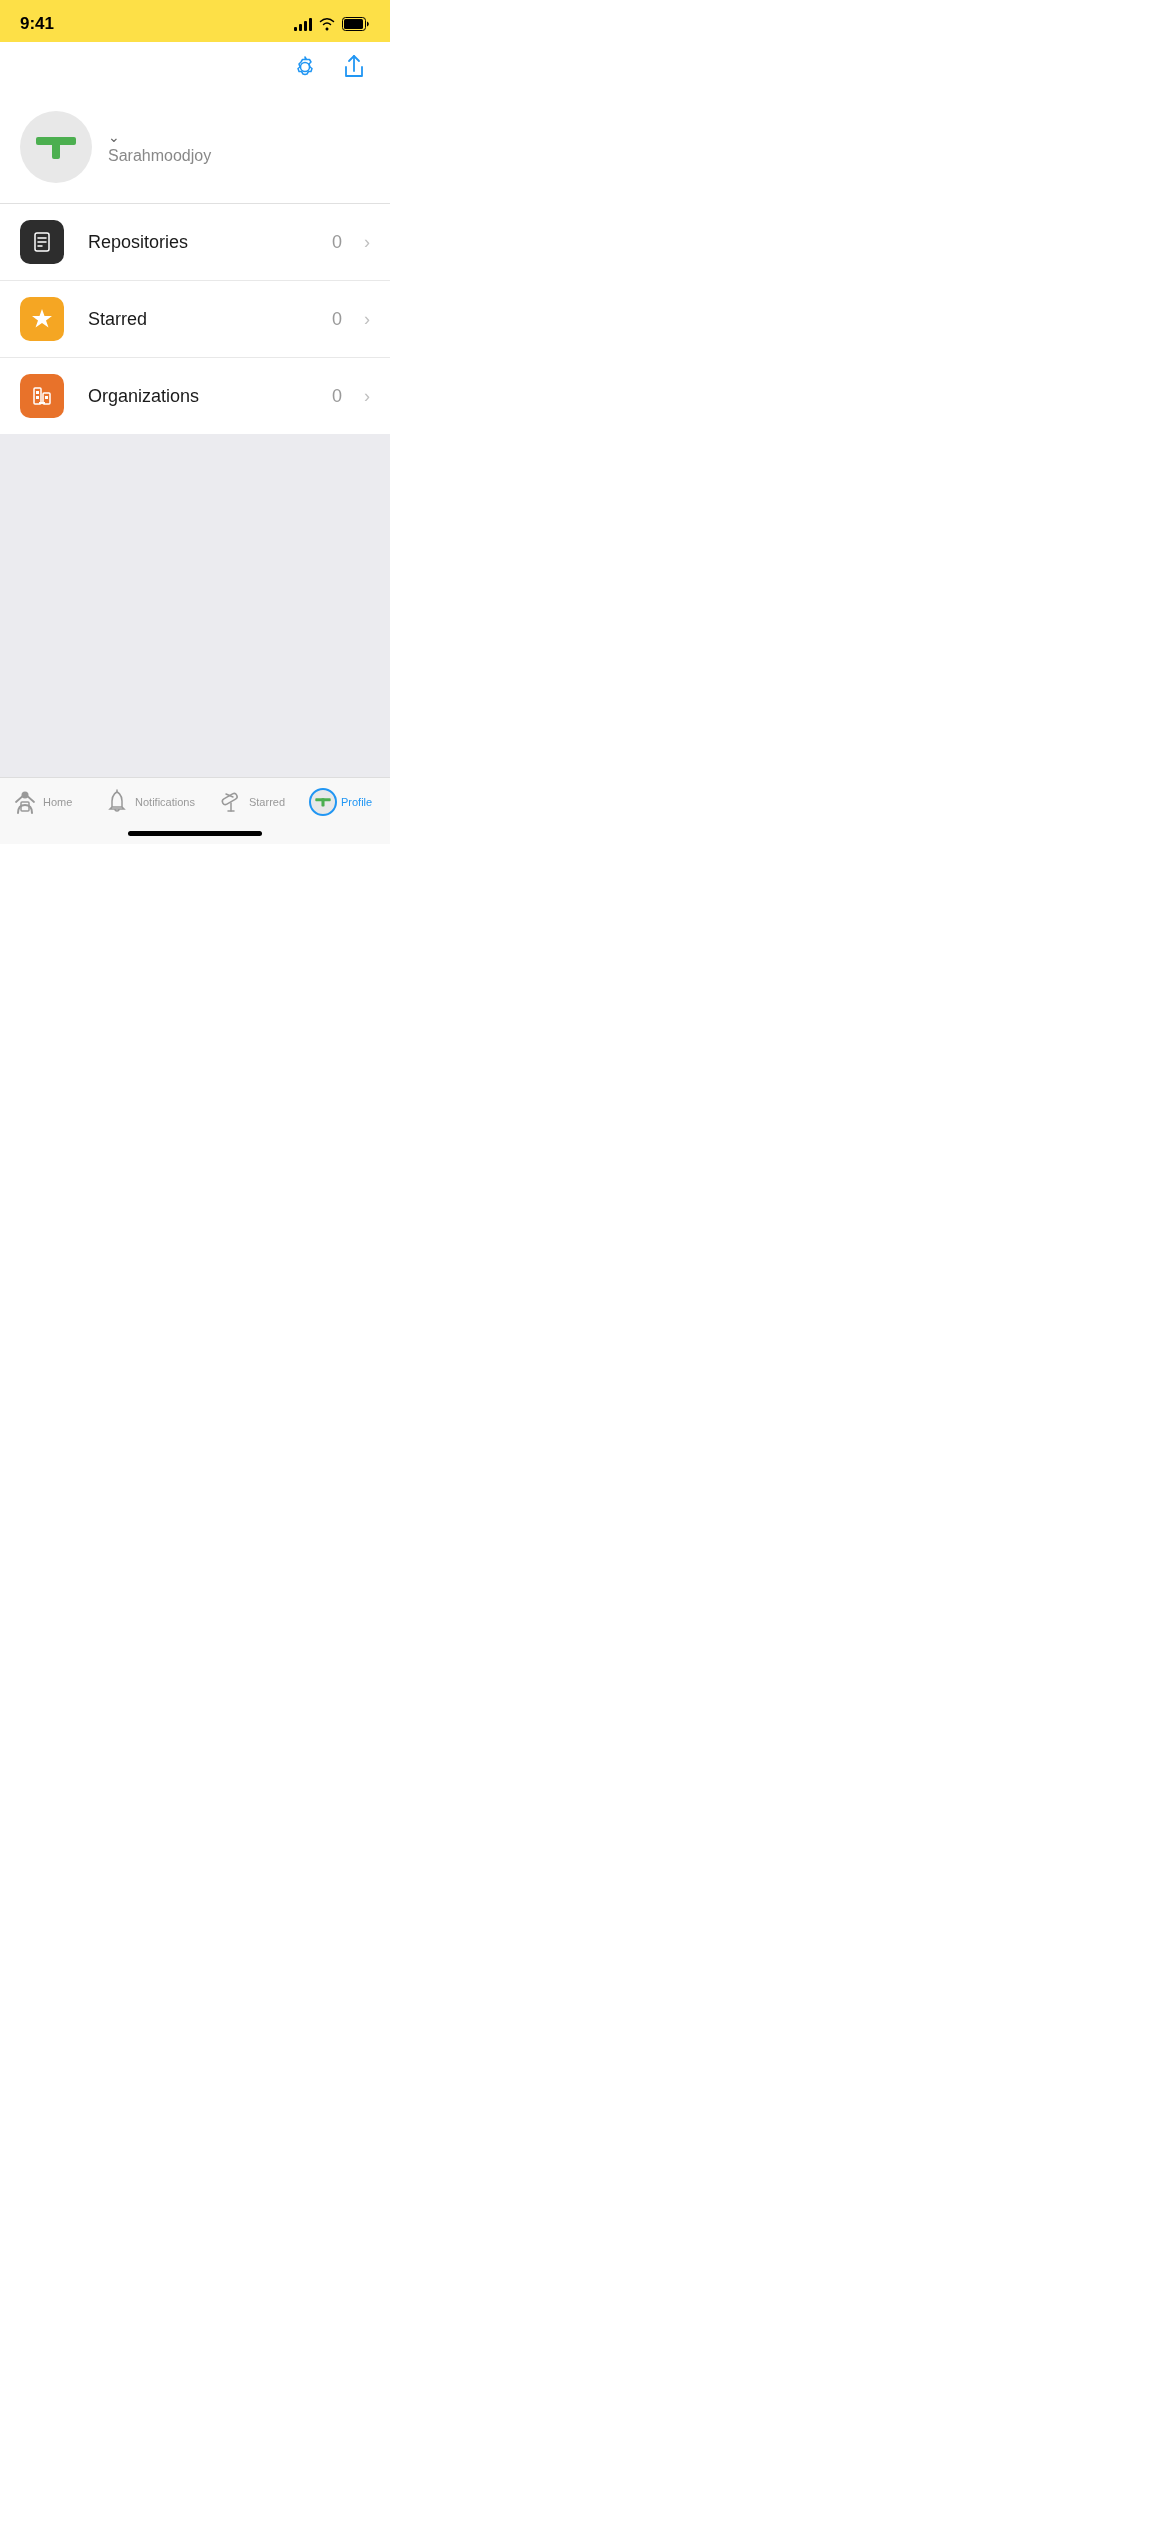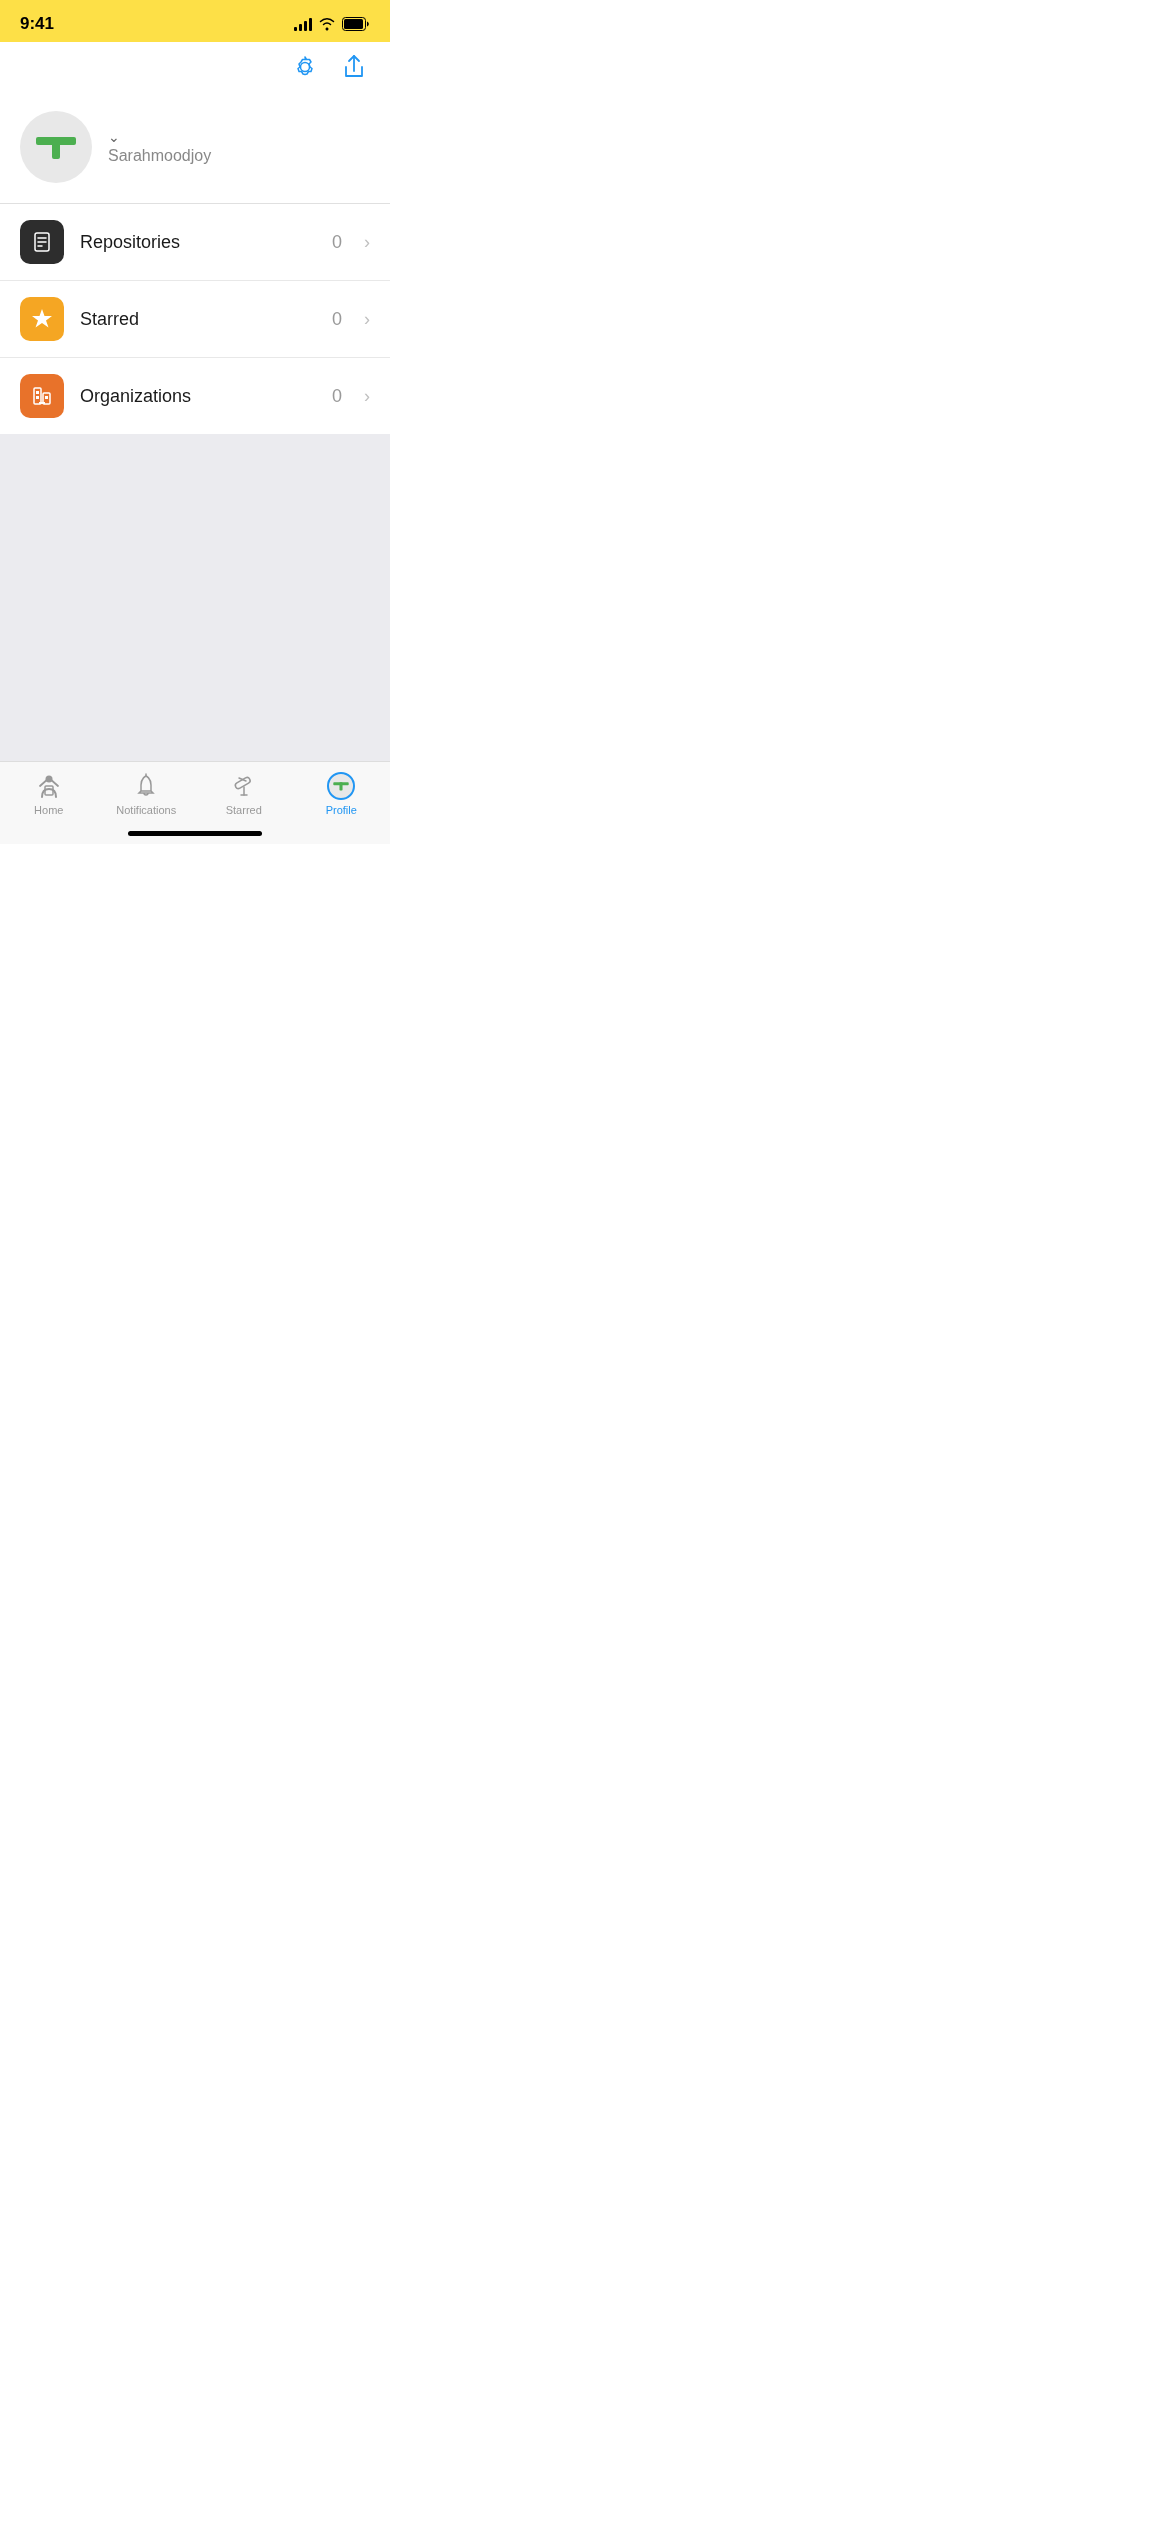--- a/index.html
+++ b/index.html
@@ -154,20 +154,21 @@
 
     .menu-icon.dark { background: #2d2d2d; }
     .menu-icon.yellow { background: #f5a623; }
     .menu-icon.orange { background: #e8722a; }
 
     .menu-label {
       flex: 1;
       font-size: 18px;
       color: #1a1a1a;
       font-weight: 400;
+      margin-left: 8px;
     }
 
     .menu-count {
       font-size: 18px;
       color: #999;
       margin-right: 6px;
     }
 
     .menu-chevron {
       color: #c0c0c0;
@@ -190,21 +191,21 @@
       background: #f8f8f8;
       border-top: 1px solid #ddd;
       display: flex;
       justify-content: space-around;
       align-items: flex-start;
       padding: 10px 0 28px 0;
     }
 
     .tab-item {
       display: flex;
-      flex-direction: column;
+      flex-direction: row;
       align-items: center;
       gap: 4px;
       cursor: pointer;
       min-width: 70px;
     }
 
     .tab-icon {
       width: 28px;
       height: 28px;
       display: flex;

